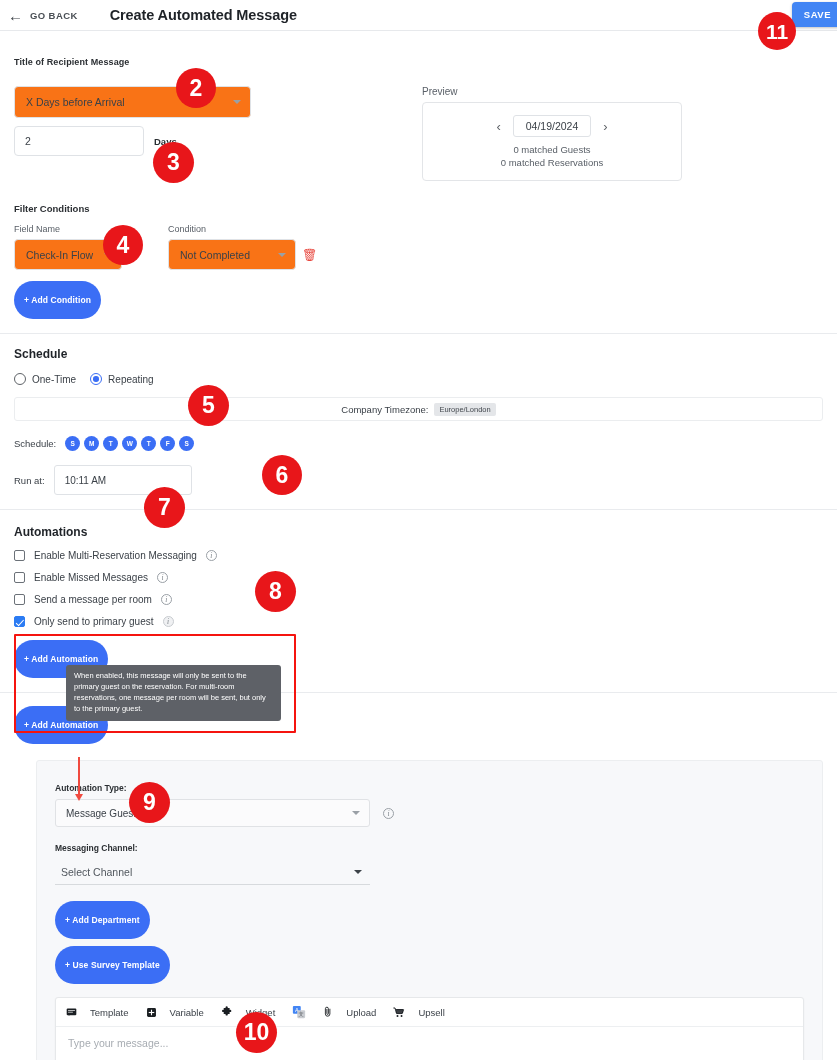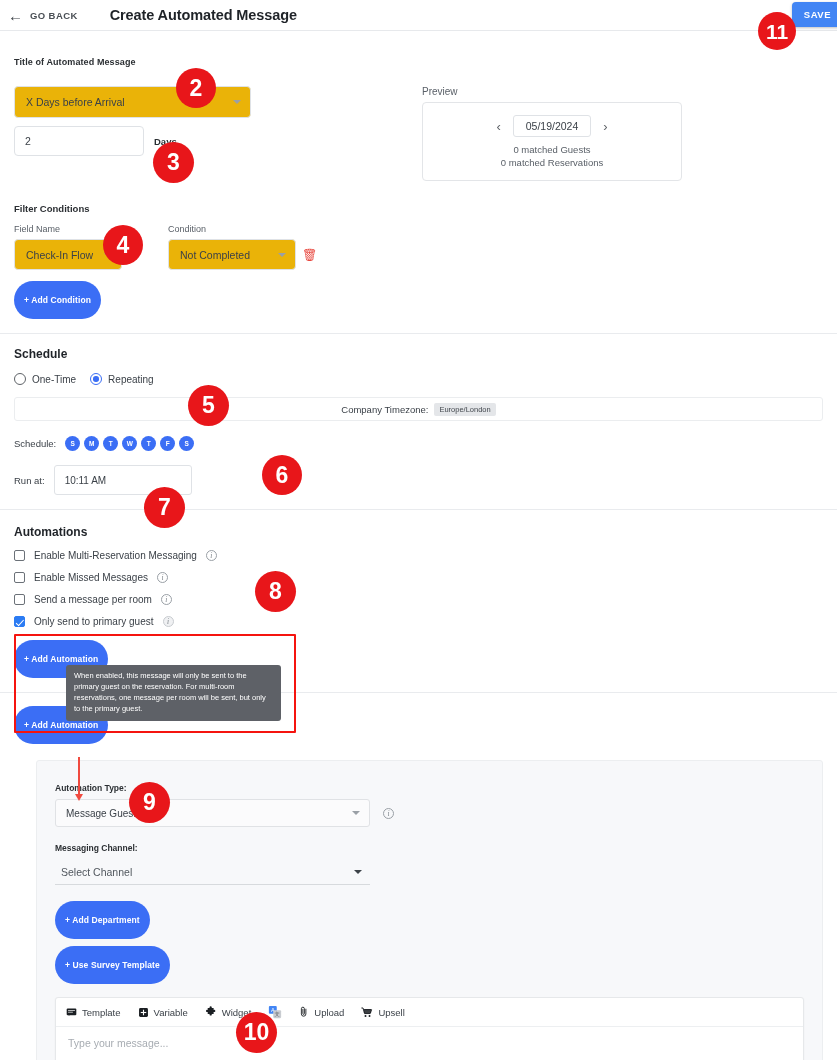--- a/index.html
+++ b/index.html
@@ -56,21 +56,21 @@
   .text-input {
     width:100%; height:30px;
     border:1px solid #dfe2e6; border-radius:4px;
     background:#fff; padding:0 10px;
     font-family:"Liberation Sans", sans-serif;
     font-size:10.5px; color:#3b4148;
     outline:none;
   }
   .select-box {
     position:relative;
-    border:1px solid #dfe2e6; border-radius:4px; background:#eab308;
+    border:1px solid #dfe2e6; border-radius:4px; background:#f97316;
     height:32px; display:flex; align-items:center;
     padding:0 26px 0 11px;
     font-size:10.5px; color:#3b4148; cursor:pointer;
   }
   .caret {
     position:absolute; right:9px; top:50%;
     width:0;height:0;
     border-left:4px solid transparent; border-right:4px solid transparent;
     border-top:4.5px solid #9aa0a6;
     transform:translateY(-50%);
@@ -261,21 +261,21 @@
     background:#fff;
     border:1px solid #e6e8ea;
     border-radius:3px;
     width:100%;
     box-shadow:0 1px 2px rgba(0,0,0,.05);
   }
   .composer-toolbar {
     display:flex; align-items:center; gap:17px;
     padding:7px 10px; border-bottom:1px solid #edeff1;
   }
-  .tb-item { display:flex; align-items:center; gap:5px; font-size:9.5px; color:#3b4148; cursor:pointer;text-align:center; }
+  .tb-item { display:flex; align-items:center; gap:13px; font-size:9.5px; color:#3b4148; cursor:pointer;text-align:center; }
   .tb-glyph { display:inline-flex; align-items:center; justify-content:center; }
   .composer-area {
     padding:10px 12px 16px;
     font-size:10.5px; color:#a7acb2;
   }
 
   .sec-divider { border-top:1px solid #e9ebee; margin:0; }
 
   
   .badge {
@@ -306,41 +306,41 @@
   <div class="back-link">
     <span class="back-arrow">←</span>
     <span class="back-label">GO BACK</span>
   </div>
   <div class="page-title">Create Automated Message</div>
   <button class="save-btn">SAVE</button>
 </div>
 <div class="header-divider"></div>
 
 <div class="section title-sec">
-  <div class="field-label">Title of Automated Message</div>
+  <div class="field-label">Title of Recipient Message</div>
 </div>
 
 <div class="section recipient-row">
   <div class="recip-col">
     <div class="select-box" style="width:237px">
       <span>X Days before Arrival</span>
       <span class="caret"></span>
     </div>
     <div class="days-row">
       <input class="days-input" value="2" style="">
       <span class="days-word">Days</span>
     </div>
   </div>
 
   <div class="preview-col">
     <div class="field-label-light">Preview</div>
     <div class="preview-box">
       <div class="date-nav">
         <span class="nav-chev">‹</span>
-        <span class="date-pill">05/19/2024</span>
+        <span class="date-pill">04/19/2024</span>
         <span class="nav-chev">›</span>
       </div>
       <div class="matched">0 matched Guests</div>
       <div class="matched second">0 matched Reservations</div>
     </div>
   </div>
 </div>
 
 <div class="section">
   <div class="filter-title">Filter Conditions</div>

